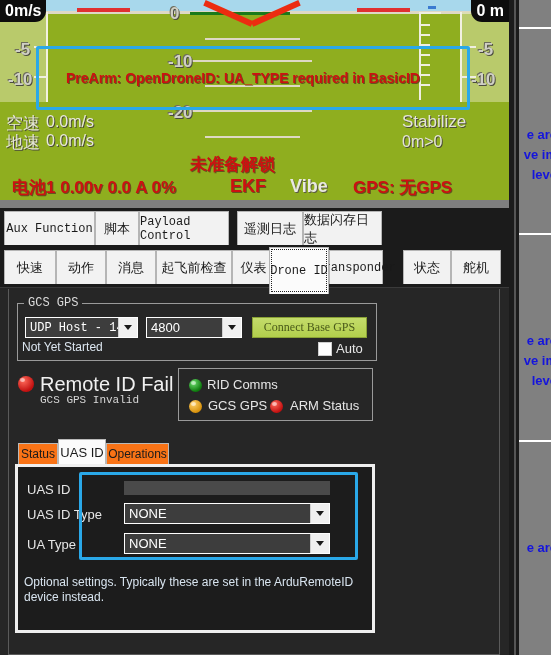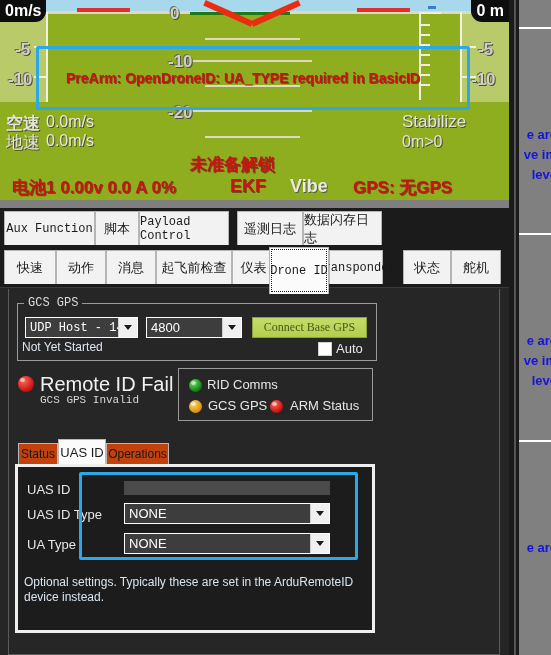--- a/index.html
+++ b/index.html
@@ -192,21 +192,21 @@
     position: absolute; color: #f0f0f0; font-size: 20px; white-space: nowrap;
   }
   .sub-status {
     position: absolute; color: #d8d8d8; font-size: 11px;
     font-family: "Liberation Mono", monospace; white-space: nowrap;
   }
 
   
   .inner-tabstrip { position: absolute; }
   .inner-tab {
-    position: absolute; height: 21px; background: #c2410c;
+    position: absolute; height: 21px; background: #f97316;
     border: 1px solid #b9b9b9; border-bottom: none;
     color: #1a1a1a; font-size: 12px;
     display: flex; align-items: center; justify-content: center;
   }
   .inner-tab.sel { height: 25px; background: #fbfbfb; z-index: 4; font-size: 13px; }
   .inner-body {
     position: absolute; background: #1c1c1c; border: 3px solid #efefef;
   }
   .field-dark {
     position: absolute; background: #4a4a4a; height: 14px;
@@ -284,21 +284,21 @@
     <div class="hud-num" style="left:15px; top:40px;">-5</div>
     <div class="hud-num" style="left:8px; top:70px;">-10</div>
     <div class="hud-num" style="left:478px; top:40px;">-5</div>
     <div class="hud-num" style="left:471px; top:70px;">-10</div>
 
     <div class="hud-badge badge-left">0m/s</div>
     <div class="hud-badge badge-right">0 m</div>
 
     <div class="hud-red" style="left:66px; top:70px; font-size:14px;">PreArm: OpenDroneID: UA_TYPE required in BasicID</div>
 
-    <div class="hud-label" style="left:6px; top:112px; font-size:17px;font-weight:bold;">空速</div>
+    <div class="hud-label" style="left:6px; top:112px; font-size:17px;">空速</div>
     <div class="hud-label hud-label-val" style="left:46px; top:113px; font-size:16px;">0.0m/s</div>
     <div class="hud-label" style="left:6px; top:131px; font-size:17px;">地速</div>
     <div class="hud-label hud-label-val" style="left:46px; top:132px; font-size:16px;">0.0m/s</div>
 
     <div class="hud-label" style="left:402px; top:112px; font-size:17px;">Stabilize</div>
     <div class="hud-label" style="left:402px; top:133px; font-size:16px;">0m&gt;0</div>
 
     <div class="hud-red" style="left:190px; top:153px; font-size:17px;">未准备解锁</div>
     <div class="hud-red" style="left:12px; top:176px; font-size:17px;">电池1 0.00v 0.0 A 0%</div>
     <div class="hud-red" style="left:230px; top:176px; font-size:18px;">EKF</div>

